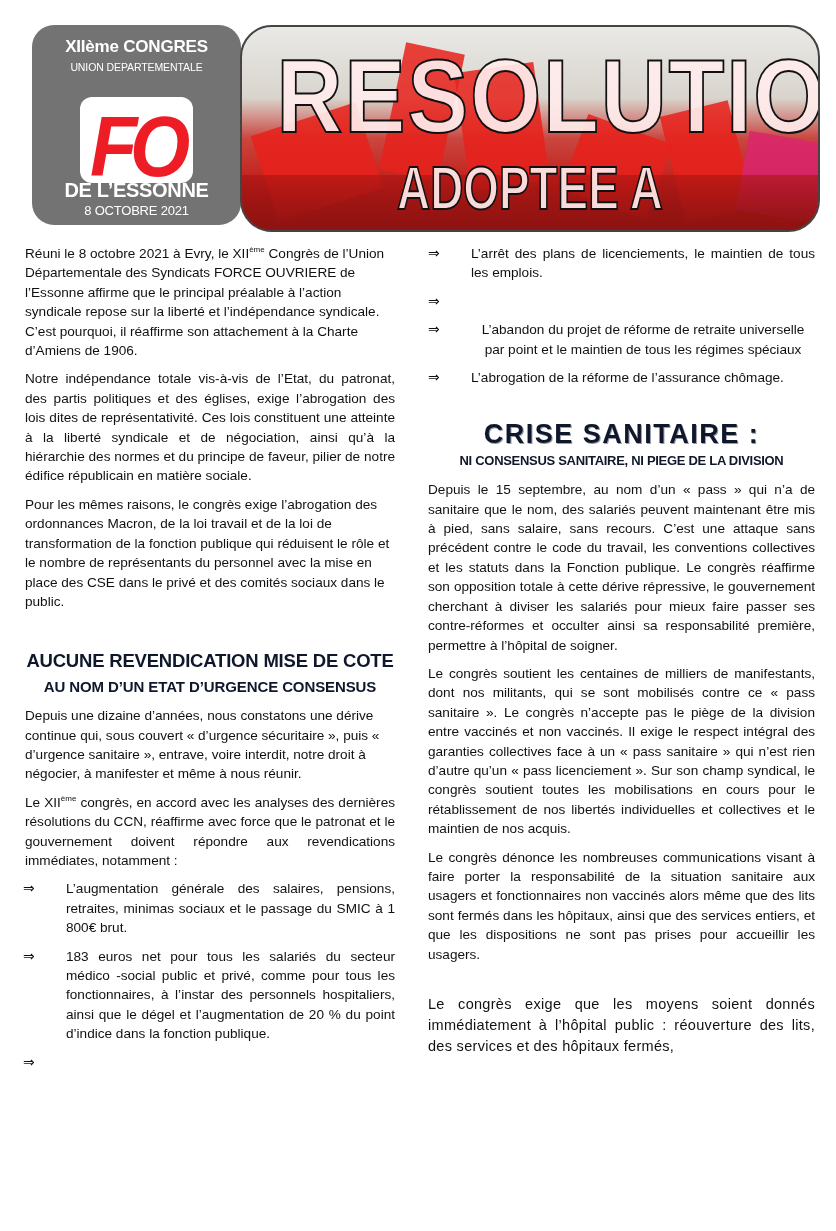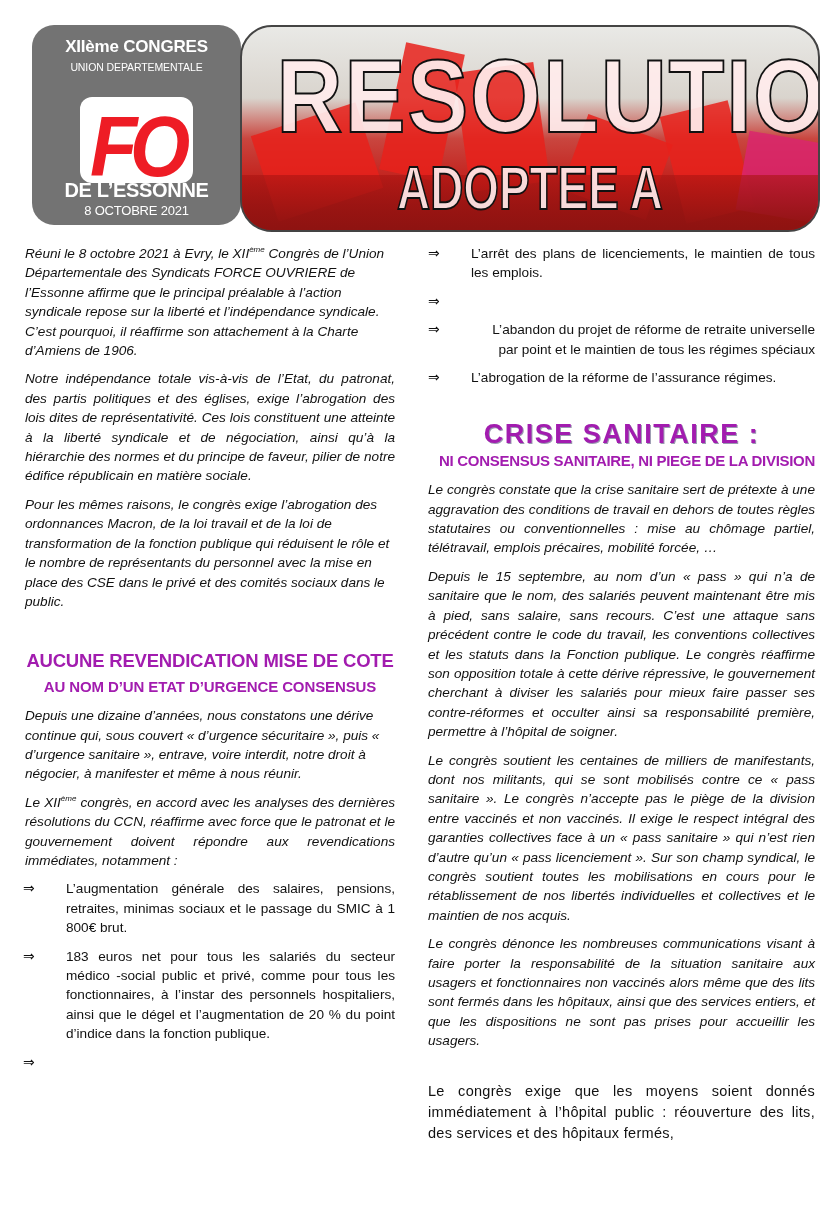--- a/index.html
+++ b/index.html
@@ -46,35 +46,35 @@
     color: rgba(255,235,235,0.92); -webkit-text-stroke: 2px #111;
     font-family: "Liberation Sans", "DejaVu Sans", sans-serif;
   }
   .banner .title1 { top: 14px; font-size: 104px; line-height: 110px; letter-spacing: 2px; transform: scaleX(0.88); transform-origin: center; }
   .banner .title2 { top: 122px; font-size: 62px; line-height: 78px; letter-spacing: 0px; transform: scaleX(0.74); transform-origin: center; }
 
   
   .col { position: absolute; top: 244px; font-size: 13.6px; line-height: 19.4px; color: #111; }
   .col.left { left: 25px; width: 370px; }
   .col.right { left: 428px; width: 387px; }
-  .para { margin-bottom: 9px; font-style: italic; }
+  .para { margin-bottom: 9px; }
   .para.justify { text-align: justify; }
   sup { font-size: 8px; vertical-align: 6px; line-height: 0; }
 
   .bullet { display: flex; margin-bottom: 9px; }
   .bullet .arrow { width: 43px; flex: none; font-size: 14px; }
   .bullet .btext { flex: 1; text-align: justify; }
   .col.left .bullet { margin-left: -2px; }
   .col.left .bullet .arrow { width: 43px; }
 
-  .h-red1 { color: #a21caf; font-weight: bold; text-align: center; }
+  .h-red1 { color: #0f172a; font-weight: bold; text-align: center; }
   .h-left-1 { font-size: 18.5px; margin-top: 40px; margin-bottom: 6px; letter-spacing: -0.2px; text-align: center; }
   .h-left-2 { font-size: 15px; margin-bottom: 10px; letter-spacing: -0.1px; }
   .h-right-1 { font-size: 27px; margin-top: 38px; margin-bottom: 6px; letter-spacing: 1.5px; text-shadow: 1px 1px 0 #9a9ab0; }
-  .h-right-2 { font-size: 15px; margin-bottom: 10px; letter-spacing: -0.3px; text-align: right; }
+  .h-right-2 { font-size: 13px; margin-bottom: 10px; letter-spacing: -0.3px; }
 
   .bold-para { font-weight: normal; font-size: 14.5px; line-height: 21px; text-align: justify; margin-top: 30px; letter-spacing: 0.3px; }
 </style>
 </head>
 <body>
 
 <div class="logo">
   <div class="l1">XIIème CONGRES</div>
   <div class="l2">UNION DEPARTEMENTALE</div>
   <div class="fo-box">
@@ -123,29 +123,28 @@
 <div class="col right">
   <div class="bullet">
     <span class="arrow">⇒</span>
     <span class="btext">L’arrêt des plans de licenciements, le maintien de tous les emplois.</span>
   </div>
   <div class="bullet">
     <span class="arrow">⇒</span>
   </div>
   <div class="bullet">
     <span class="arrow">⇒</span>
-    <span class="btext" style="text-align:right">L’abandon du projet de réforme de retraite universelle par point et le maintien de tous les régimes spéciaux</span>
+    <span class="btext" style="text-align:center">L’abandon du projet de réforme de retraite universelle par point et le maintien de tous les régimes spéciaux</span>
   </div>
   <div class="bullet">
     <span class="arrow">⇒</span>
-    <span class="btext" style="text-align:left">L’abrogation de la réforme de l’assurance régimes.</span>
+    <span class="btext" style="text-align:left">L’abrogation de la réforme de l’assurance chômage.</span>
   </div>
 
   <h2 class="h-red1 h-right-1">CRISE SANITAIRE :</h2>
   <h3 class="h-red1 h-right-2">NI CONSENSUS SANITAIRE, NI PIEGE DE LA DIVISION</h3>
 
-  <p class="para justify">Le congrès constate que la crise sanitaire sert de prétexte à une aggravation des conditions de travail en dehors de toutes règles statutaires ou conventionnelles : mise au chômage partiel, télétravail, emplois précaires, mobilité forcée, …</p>
   <p class="para justify">Depuis le 15 septembre, au nom d’un « pass » qui n’a de sanitaire que le nom, des salariés peuvent maintenant être mis à pied, sans salaire, sans recours. C’est une attaque sans précédent contre le code du travail, les conventions collectives et les statuts dans la Fonction publique. Le congrès réaffirme son opposition totale à cette dérive répressive, le gouvernement cherchant à diviser les salariés pour mieux faire passer ses contre-réformes et occulter ainsi sa responsabilité première, permettre à l’hôpital de soigner.</p>
   <p class="para justify">Le congrès soutient les centaines de milliers de manifestants, dont nos militants, qui se sont mobilisés contre ce « pass sanitaire ». Le congrès n’accepte pas le piège de la division entre vaccinés et non vaccinés. Il exige le respect intégral des garanties collectives face à un « pass sanitaire » qui n’est rien d’autre qu’un « pass licenciement ». Sur son champ syndical, le congrès soutient toutes les mobilisations en cours pour le rétablissement de nos libertés individuelles et collectives et le maintien de nos acquis.</p>
   <p class="para justify">Le congrès dénonce les nombreuses communications visant à faire porter la responsabilité de la situation sanitaire aux usagers et fonctionnaires non vaccinés alors même que des lits sont fermés dans les hôpitaux, ainsi que des services entiers, et que les dispositions ne sont pas prises pour accueillir les usagers.</p>
 
   <p class="bold-para">Le congrès exige que les moyens soient donnés immédiatement à l’hôpital public : réouverture des lits, des services et des hôpitaux fermés,</p>
 </div>
 
 </body></html>

